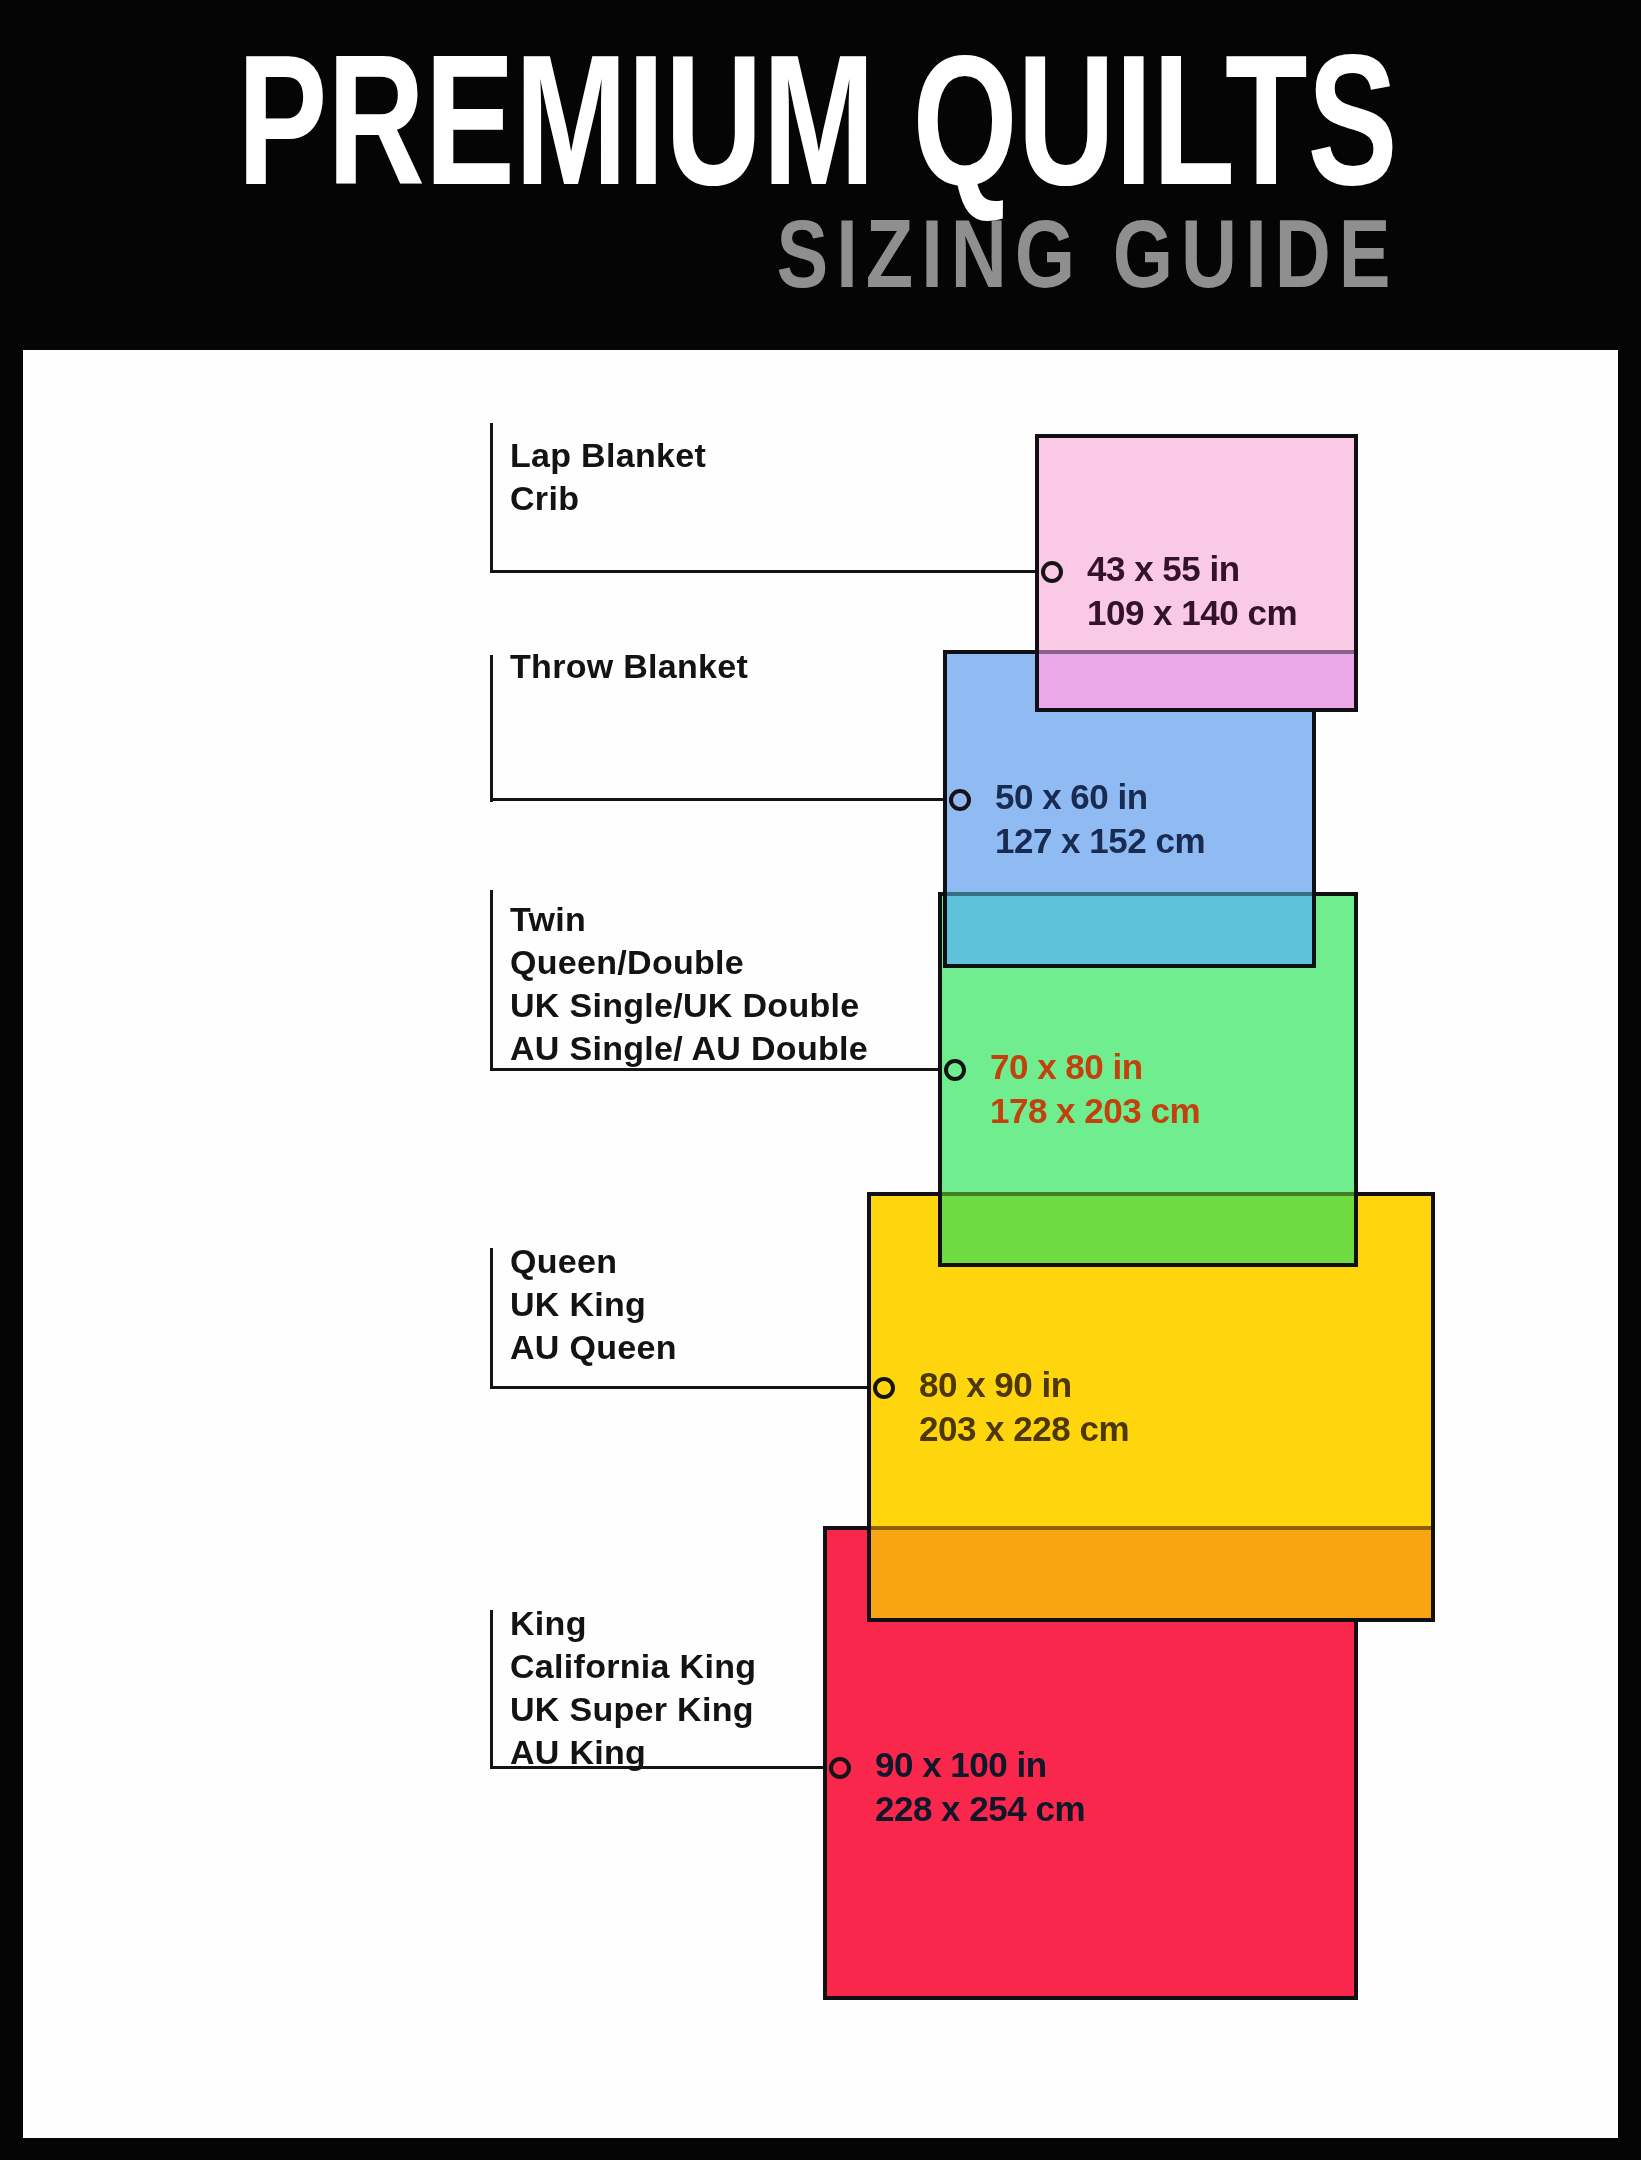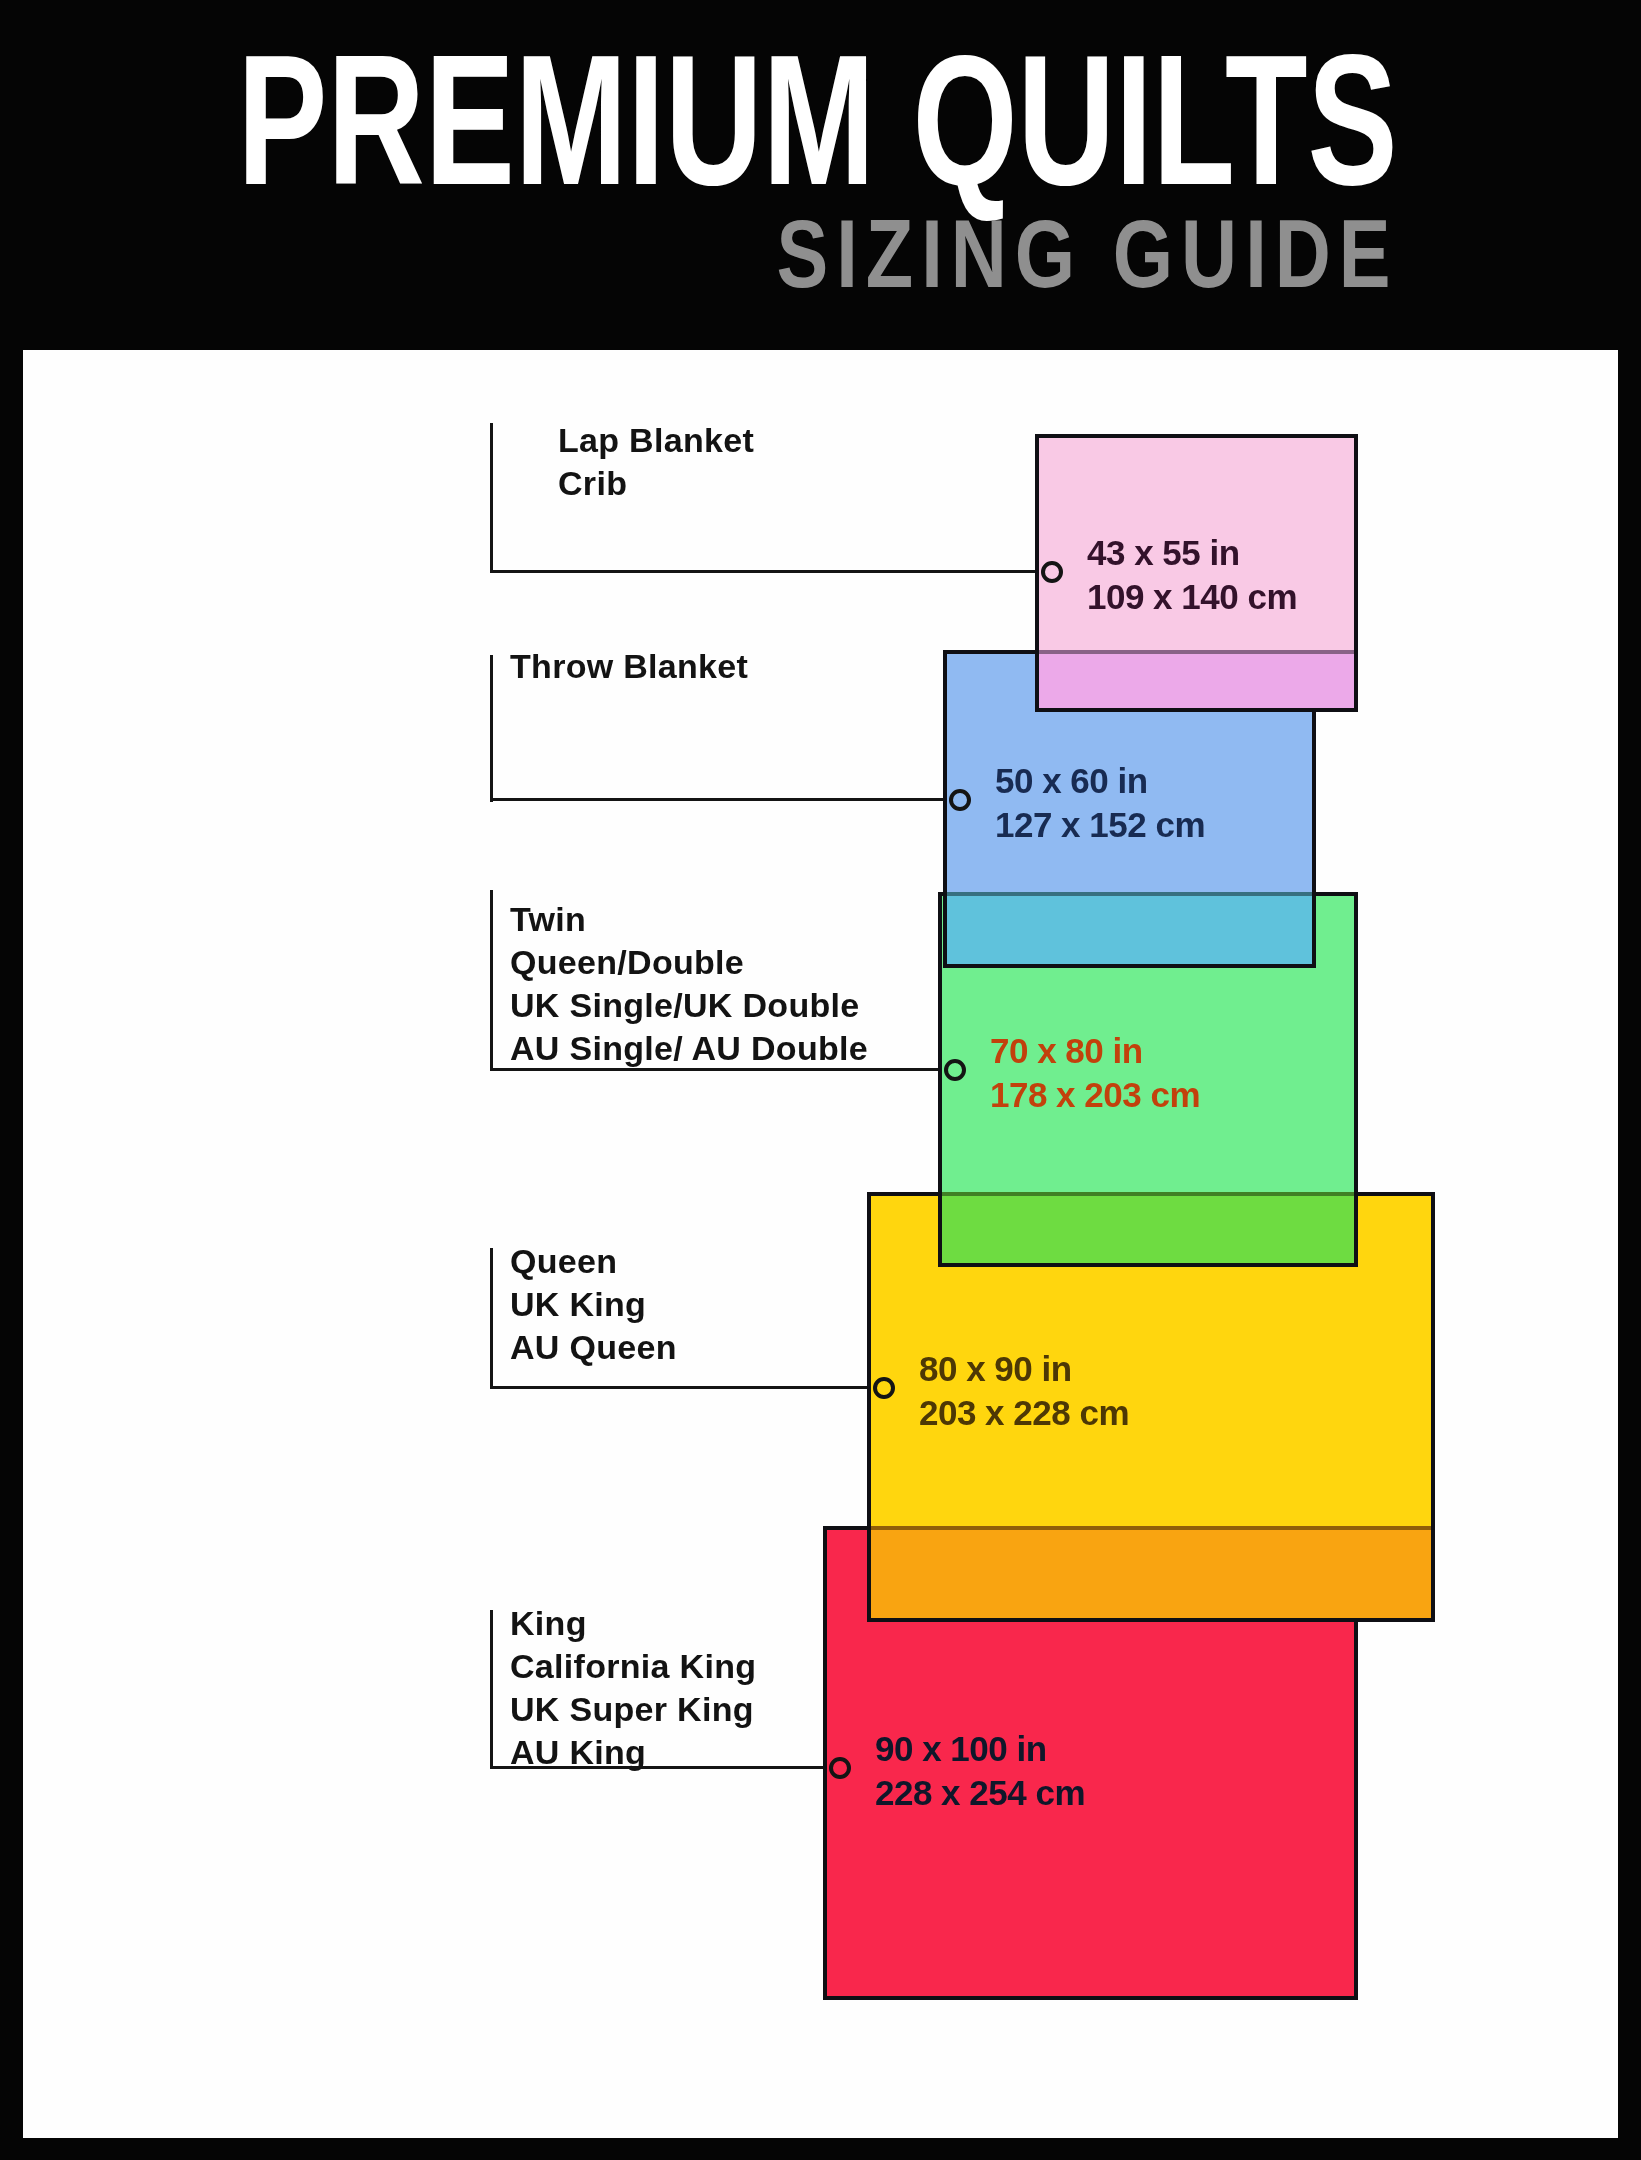--- a/index.html
+++ b/index.html
@@ -8,21 +8,21 @@
   
   .title{position:absolute;right:243px;top:28px;font-size:185px;font-weight:bold;line-height:1;
          color:#ffffff;white-space:nowrap;transform:scaleX(0.73);transform-origin:100% 0;}
   .subtitle{position:absolute;right:243px;top:205px;font-size:97px;font-weight:bold;line-height:1;
          color:#8f8f8f;white-space:nowrap;letter-spacing:10px;transform:scaleX(0.80);transform-origin:100% 0;}
   
   .panel{position:absolute;left:23px;top:350px;width:1595px;height:1788px;background:#fefefe;}
   
   .label-group{position:absolute;left:510px;font-size:34px;font-weight:bold;line-height:43px;
          color:#131313;letter-spacing:0.3px;white-space:nowrap;}
-  #lg0{top:419px;margin-left:48px;} #lg1{top:645px;} #lg2{top:898px;} #lg3{top:1240px;} #lg4{top:1602px;}
+  #lg0{top:434px;} #lg1{top:645px;} #lg2{top:898px;} #lg3{top:1240px;} #lg4{top:1602px;}
   
   .vline,.hline{position:absolute;background:#141414;}
   #v0{left:490px;top:423px;width:3px;height:150px;} #h0{left:490px;top:570px;width:553px;height:3px;}
   #v1{left:490px;top:655px;width:3px;height:147px;} #h1{left:490px;top:798px;width:503px;height:3px;}
   #v2{left:490px;top:890px;width:3px;height:181px;} #h2{left:490px;top:1068px;width:456px;height:3px;}
   #v3{left:490px;top:1248px;width:3px;height:141px;} #h3{left:490px;top:1386px;width:385px;height:3px;}
   #v4{left:490px;top:1610px;width:3px;height:159px;} #h4{left:490px;top:1766px;width:341px;height:3px;}
   
   .rect{position:absolute;border:4px solid #0f0f14;box-sizing:border-box;}
   #r0{left:1035px;top:434px;width:323px;height:278px;z-index:14;}
@@ -32,21 +32,21 @@
   #r4{left:823px;top:1526px;width:535px;height:474px;z-index:10;}
   
   .strip{position:absolute;left:0;right:0;bottom:0;border-top:4px solid rgba(0,0,0,0.42);box-sizing:border-box;}
   #r0 .strip{height:58px;} #r1 .strip{height:72px;} #r2 .strip{height:71px;} #r3 .strip{height:92px;}
   
   .dot{position:absolute;left:2px;width:22px;height:22px;border:4px solid #141414;border-radius:50%;
        box-sizing:border-box;background:transparent;}
   #r0 .dot{top:123px;} #r1 .dot{top:135px;} #r2 .dot{top:163px;} #r3 .dot{top:181px;} #r4 .dot{top:227px;}
   
   .dims{position:absolute;left:48px;font-size:35px;font-weight:bold;line-height:44px;
-        letter-spacing:-0.5px;white-space:nowrap;}
+        letter-spacing:-0.5px;white-space:nowrap;margin-top:16px;}
   #r0 .dims{top:93px;} #r1 .dims{top:105px;} #r2 .dims{top:133px;} #r3 .dims{top:151px;} #r4 .dims{top:197px;}
 </style>
 </head>
 <body>
 
 <div id="canvas">
 
   <div class="title">PREMIUM QUILTS</div>
   <div class="subtitle">SIZING GUIDE</div>
 

